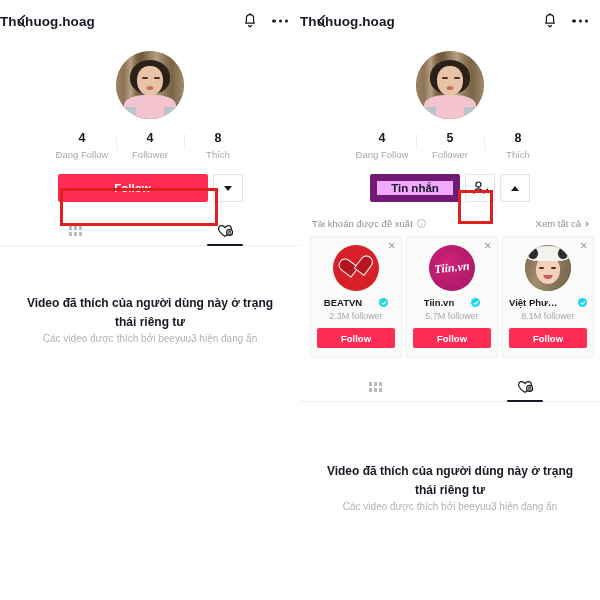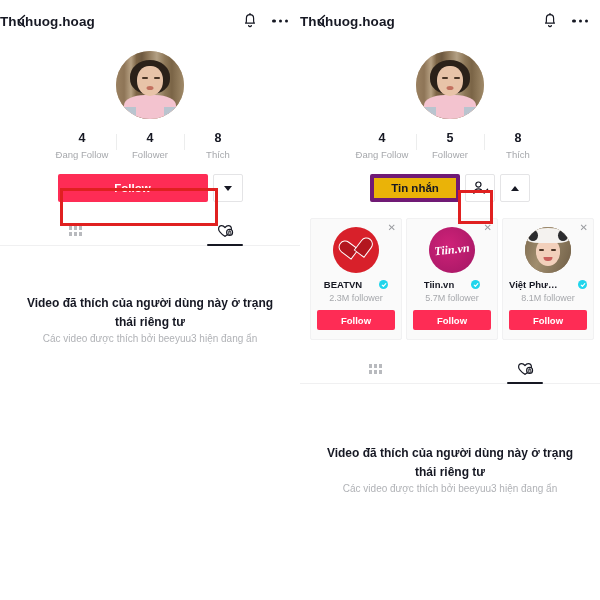--- a/index.html
+++ b/index.html
@@ -94,22 +94,22 @@
   
   .actions { display: flex; justify-content: center; align-items: center; margin-top: 13px; gap: 5px; }
 
   .follow-btn {
     width: 150px; height: 28px; border: none; border-radius: 2px;
     color: #fff; font-size: 11.5px; font-weight: bold;
     display: flex; align-items: center; justify-content: center;
     font-family: "Liberation Sans", sans-serif;
   }
   .msg-btn {
-    width: 90px; height: 28px; border-radius: 2px; background: #eab308;
-    border: 4px solid #701a75; color: #161823;
+    width: 90px; height: 28px; border-radius: 2px; background: #f0abfc;
+    border: 7px solid #701a75; color: #161823;
     font-size: 11.5px; font-weight: bold;
     display: flex; align-items: center; justify-content: center;
     font-family: "Liberation Sans", sans-serif;
   }
   .sq-btn {
     width: 30px; height: 28px; border-radius: 2px; background: #fff;
     border: 1px solid #e4e4e6;
     display: flex; align-items: center; justify-content: center;
   }
   .caret-d { width: 0; height: 0; border-left: 4px solid transparent; border-right: 4px solid transparent; border-top: 5px solid #161823; }
@@ -394,20 +394,30 @@
           <path d="M1.9 13.4 C1.9 10.5 3.9 8.8 6.4 8.8 C7.6 8.8 8.6 9.1 9.4 9.7" fill="none" stroke="#161823" stroke-width="1.2" stroke-linecap="round"></path>
           <path d="M10.4 11.3 L12.2 13.1 L15.6 9.2" fill="none" stroke="#161823" stroke-width="1.3" stroke-linecap="round" stroke-linejoin="round"></path>
         </svg>
       </div>
       <div class="sq-btn">
         <span class="caret-u"></span>
       </div>
     </div>
 
     <div class="sugg">
+      <div class="sugg-head">
+        <div class="sugg-title">
+          <span>Tài khoản được đề xuất</span>
+          <span class="info-ico">i</span>
+        </div>
+        <div class="sugg-all">
+          <span>Xem tất cả</span>
+          <span class="chev-r"></span>
+        </div>
+      </div>
 
       <div class="cards">
 
         <div class="card">
           <span class="card-x">✕</span>
           <div class="card-av av-beatvn">
             <div class="graffiti"></div>
             <div class="heart"></div>
           </div>
           <div class="card-name">

